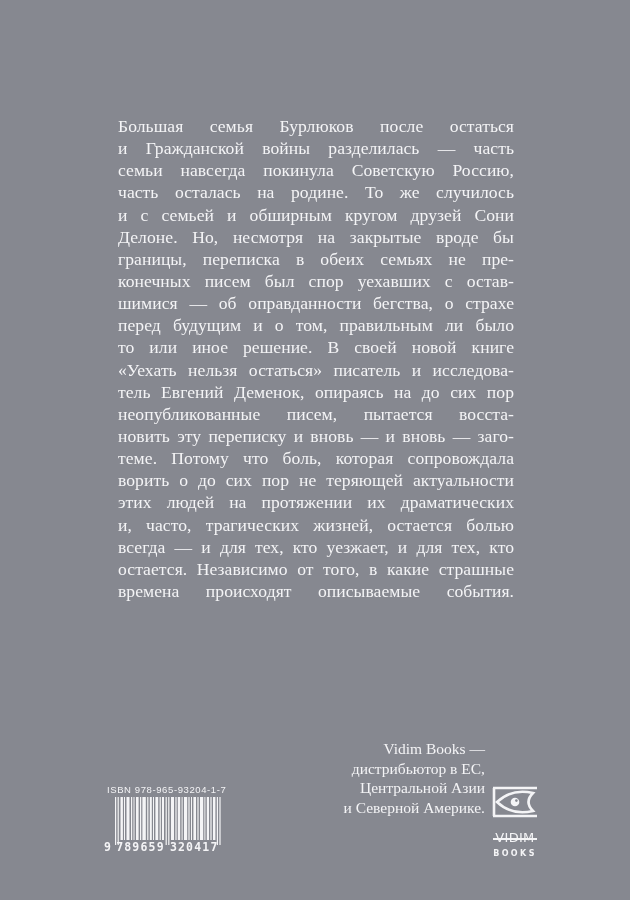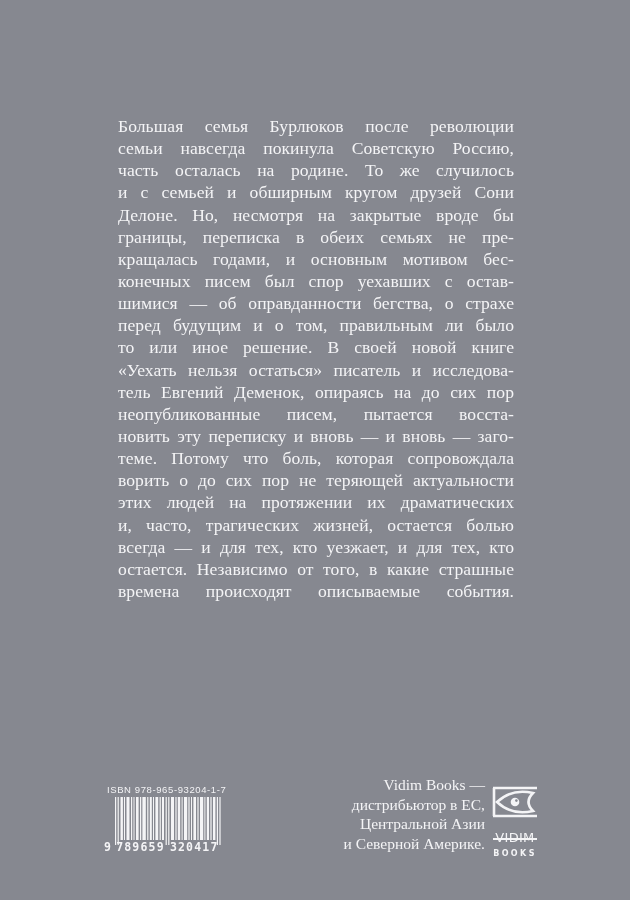--- a/index.html
+++ b/index.html
@@ -51,21 +51,21 @@
     color: #f4f4f6;
     white-space: nowrap;
     font-weight: bold;
   }
   .bar-digits .d-lead { margin-right: 4px; }
   .bar-digits .d-mid { margin-right: 5px; }
 
   
   .publisher {
     position: absolute;
-    right: 145px; top: 775px;
+    right: 145px; top: 739px;
     text-align: right;
     font-family: "Liberation Serif", "DejaVu Serif", serif;
     font-size: 15.5px;
     line-height: 19.5px;
     color: #f4f4f6;
   }
   .publisher .pline { display: block; white-space: nowrap; }
 
   .logo {
     position: absolute;
@@ -79,27 +79,27 @@
     color: #f4f4f6;
   }
   .logo-vidim { top: 44px; font-size: 13px; font-weight: normal; letter-spacing: 0.3px; }
   .logo-books { top: 55px; font-size: 8px; font-weight: bold; letter-spacing: 2.4px; margin-top: 8px; }
   .logo-rule { position: absolute; left: 1px; width: 44px; height: 2px; background: #f4f4f6; }
 </style>
 </head>
 <body>
 
 <div class="blurb">
-  <span class="line"><span>Большая семья Бурлюков после революции</span></span>
+  <span class="line"><span>Большая семья Бурлюков после остаться</span></span>
+  <span class="line"><span>и Гражданской войны разделилась — часть</span></span>
   <span class="line"><span>семьи навсегда покинула Советскую Россию,</span></span>
   <span class="line"><span>часть осталась на родине. То же случилось</span></span>
   <span class="line"><span>и с семьей и обширным кругом друзей Сони</span></span>
   <span class="line"><span>Делоне. Но, несмотря на закрытые вроде бы</span></span>
   <span class="line"><span>границы, переписка в обеих семьях не пре-</span></span>
-  <span class="line"><span>кращалась годами, и основным мотивом бес-</span></span>
   <span class="line"><span>конечных писем был спор уехавших с остав-</span></span>
   <span class="line"><span>шимися — об оправданности бегства, о страхе</span></span>
   <span class="line"><span>перед будущим и о том, правильным ли было</span></span>
   <span class="line"><span>то или иное решение. В своей новой книге</span></span>
   <span class="line"><span>«Уехать нельзя остаться» писатель и исследова-</span></span>
   <span class="line"><span>тель Евгений Деменок, опираясь на до сих пор</span></span>
   <span class="line"><span>неопубликованные писем, пытается восста-</span></span>
   <span class="line"><span>новить эту переписку и вновь — и вновь — заго-</span></span>
   <span class="line"><span>теме. Потому что боль, которая сопровождала</span></span>
   <span class="line"><span>ворить о до сих пор не теряющей актуальности</span></span>

